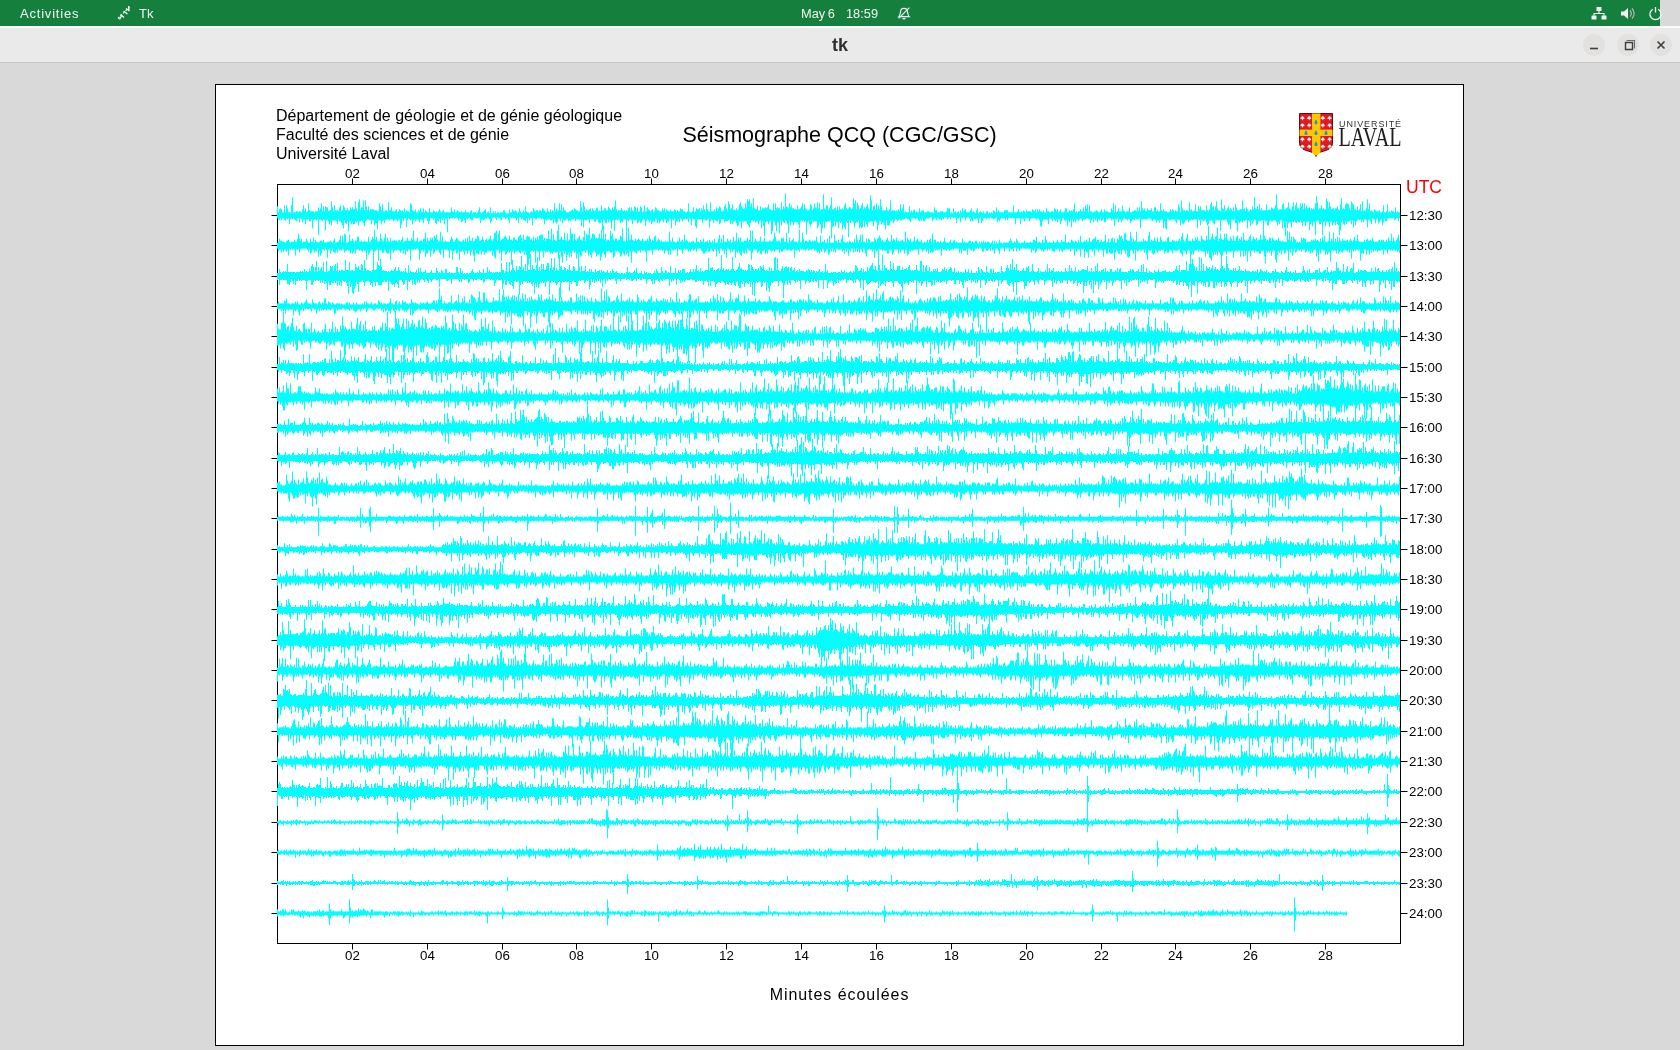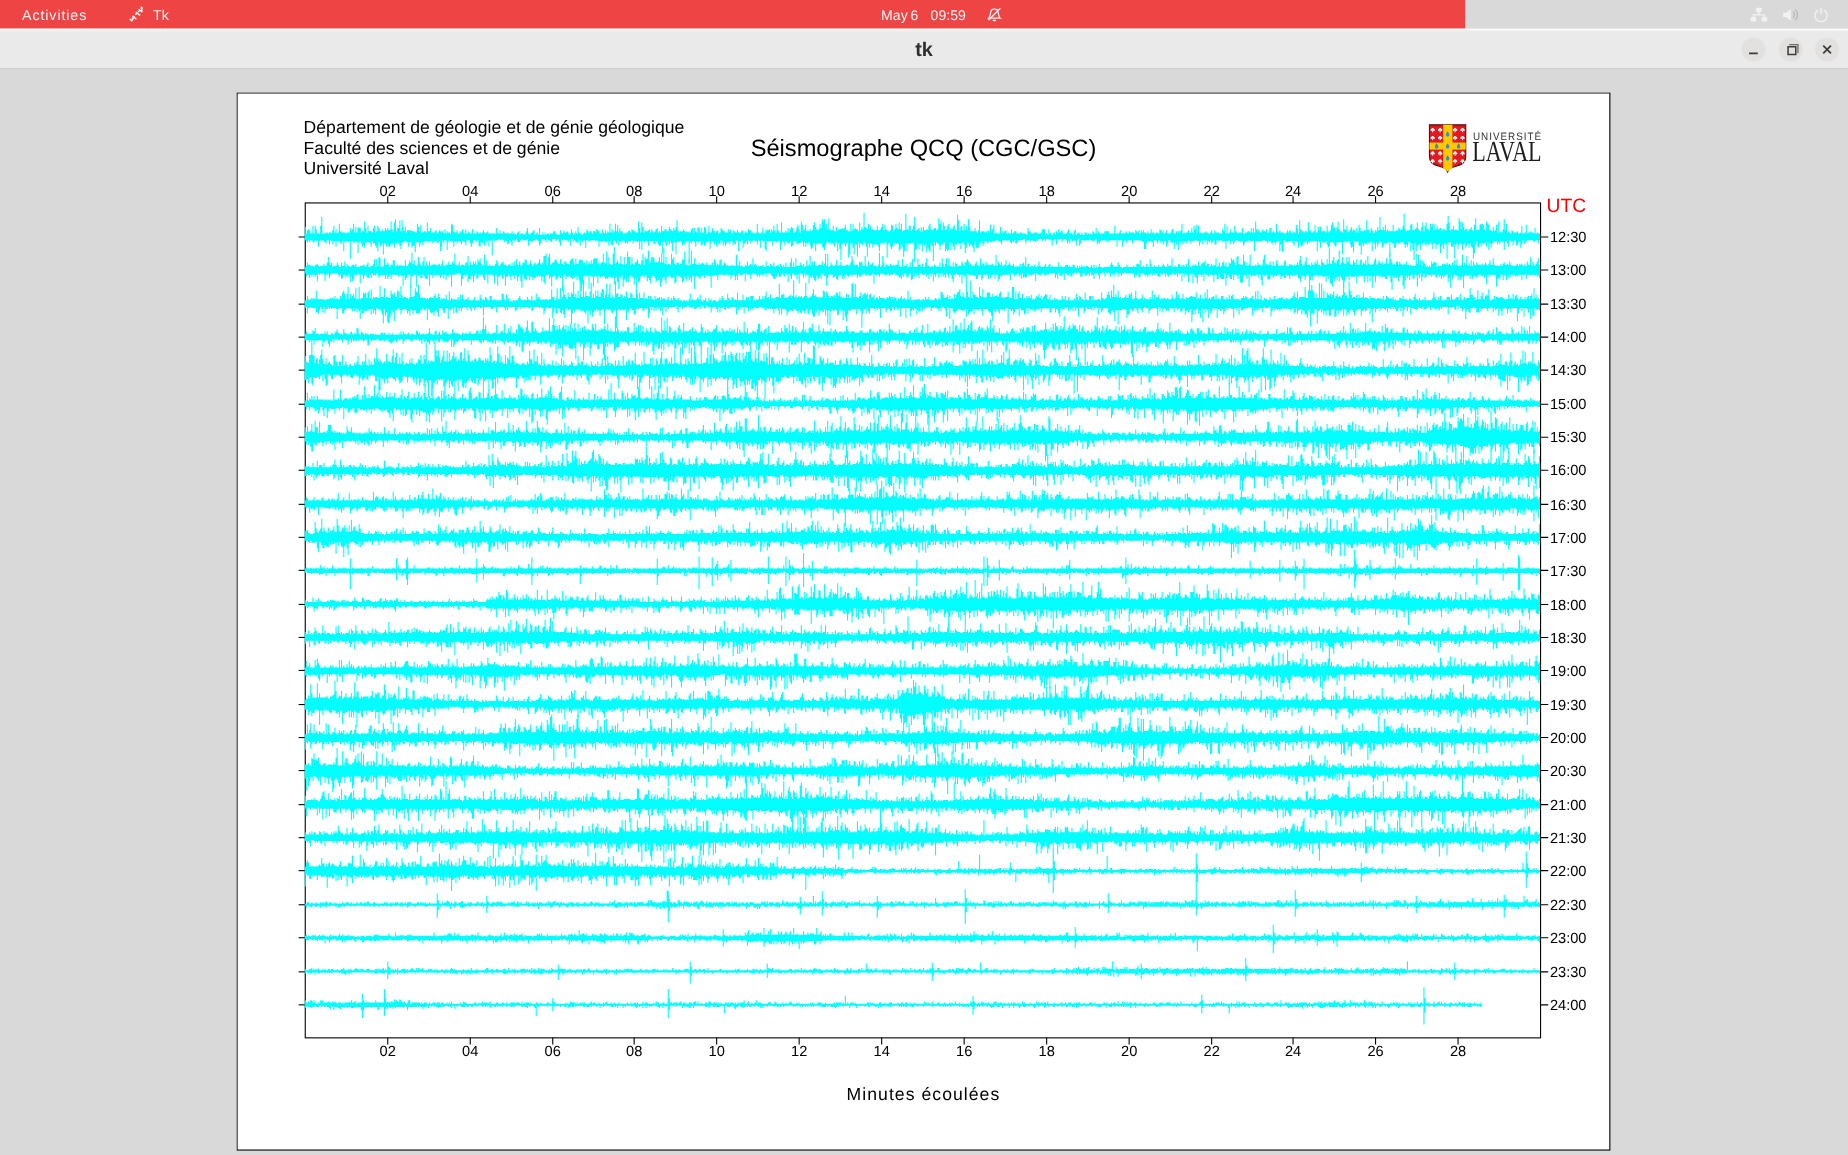--- a/index.html
+++ b/index.html
@@ -1,29 +1,29 @@
 <!DOCTYPE html>
 <html><head><meta charset="utf-8">
 <style>
 html,body{margin:0;padding:0;width:1680px;height:1050px;overflow:hidden;background:#d9d9d9;font-family:"Liberation Sans",sans-serif}
 div,span{line-height:normal}
 </style></head>
 <body>
-<div style="position:absolute;left:0;top:0;width:1332px;height:26px;background:#ef4444">
+<div style="position:absolute;left:0;top:0;width:1660px;height:26px;background:#15803d">
 <span style="position:absolute;left:20px;top:6px;font-size:13px;letter-spacing:0.8px;color:#f2f2f2">Activities</span>
 <svg width="17" height="17" viewBox="0 0 17 17" style="position:absolute;left:116px;top:4px">
 <g stroke="#fff" stroke-width="1.25" fill="none">
 <path d="M2 14.5 L14 2.5" stroke-dasharray="2.1 1.5"></path>
 <path d="M4.5 10.5 L8 13.5 M7.5 7 L11.5 10 M10 4.5 L13.5 7 M12.5 2 L13 6"></path>
 <path d="M3.5 15.5 L5.5 12"></path>
 </g>
     </svg>
 <span style="position:absolute;left:139px;top:6px;font-size:13px;color:#f2f2f2">Tk</span>
 <span style="position:absolute;left:801px;top:6px;font-size:12.8px;color:#f2f2f2">May 6</span>
-<span style="position:absolute;left:846px;top:6px;font-size:12.8px;color:#f2f2f2">09:59</span>
+<span style="position:absolute;left:846px;top:6px;font-size:12.8px;color:#f2f2f2">18:59</span>
 <svg width="16" height="16" viewBox="0 0 16 16" style="position:absolute;left:896px;top:5px">
 <g stroke="#ededed" stroke-width="1.25" fill="none">
 <path d="M3 11.5 C4.4 10.4 4.3 5.4 5.4 4.1 C6.3 3 9.7 3 10.6 4.1 C11.7 5.4 11.6 10.4 13 11.5 Z"></path>
 <path d="M6.7 13 a1.4 1.4 0 0 0 2.6 0" fill="#ededed"></path>
 <path d="M2.6 13.4 L13.4 2.6"></path>
 </g>
     </svg>
 <svg width="16" height="15" viewBox="0 0 16 15" style="position:absolute;left:1591px;top:6px" fill="#f2f2f2">
 <rect x="5.5" y="1" width="5" height="4" rx="0.5"></rect>
 <rect x="0.5" y="9.5" width="5" height="4" rx="0.5"></rect>

